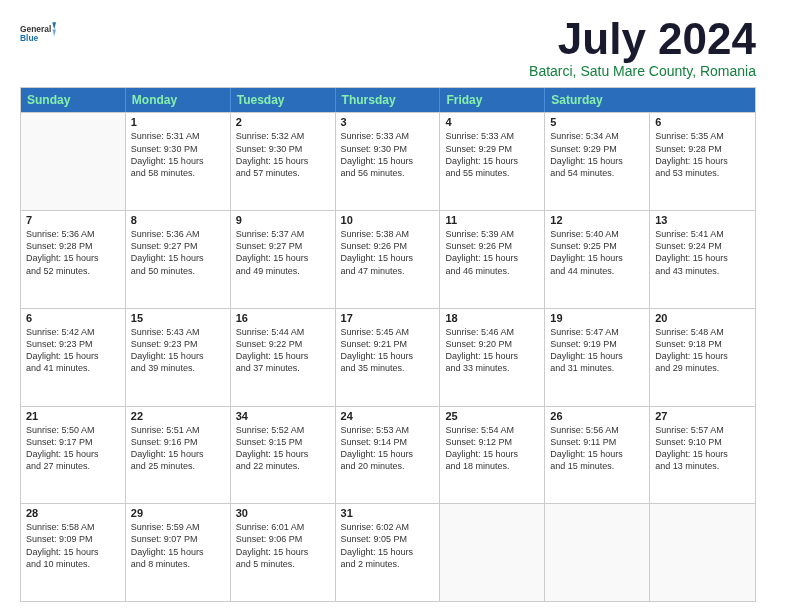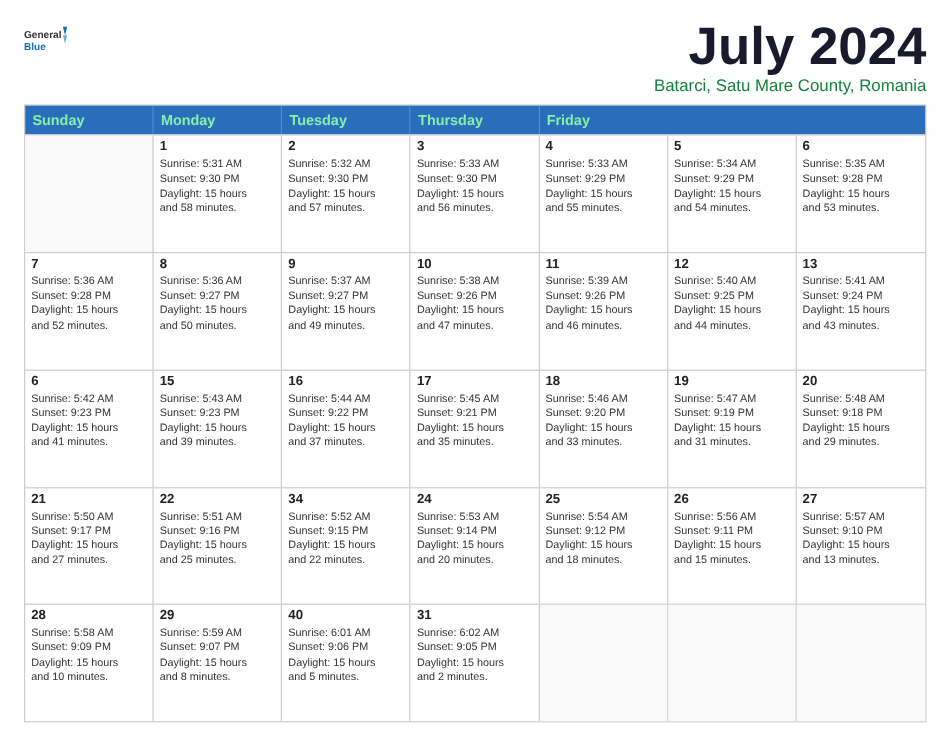--- a/index.html
+++ b/index.html
@@ -6,21 +6,21 @@
     body {
       width: 792px;
       height: 612px;
       font-family: Arial, sans-serif;
       background: #fff;
       overflow: hidden;
     }
     .page {
       width: 792px;
       height: 612px;
-      padding: 15px 20px 10px 20px;
+      padding: 15px 36px 10px 20px;
       display: flex;
       flex-direction: column;
     }
     .header {
       display: flex;
       justify-content: space-between;
       align-items: flex-start;
       margin-bottom: 8px;
     }
     .logo {
@@ -115,20 +115,21 @@
     </div>
   </div>
 
   <div class="calendar">
     <div class="cal-header">
       <div class="cal-header-cell">Sunday</div>
       <div class="cal-header-cell">Monday</div>
       <div class="cal-header-cell">Tuesday</div>
       <div class="cal-header-cell">Thursday</div>
       <div class="cal-header-cell">Friday</div>
+      <div class="cal-header-cell">Saturday</div>
     </div>
     <div class="cal-body" id="cal-body">
     <div class="cal-row">
           <div class="cal-cell empty"></div>
           <div class="cal-cell">
         <span class="day-num">1</span>
         <div class="cell-info">
           Sunrise: 5:31 AM<br>
           Sunset: 9:30 PM<br>
           Daylight: 15 hours<br>
@@ -389,21 +390,21 @@
           <div class="cal-cell">
         <span class="day-num">29</span>
         <div class="cell-info">
           Sunrise: 5:59 AM<br>
           Sunset: 9:07 PM<br>
           Daylight: 15 hours<br>
           and 8 minutes.
         </div>
       </div>
           <div class="cal-cell">
-        <span class="day-num">40</span>
+        <span class="day-num">30</span>
         <div class="cell-info">
           Sunrise: 6:01 AM<br>
           Sunset: 9:06 PM<br>
           Daylight: 15 hours<br>
           and 5 minutes.
         </div>
       </div>
           <div class="cal-cell">
         <span class="day-num">31</span>
         <div class="cell-info">

